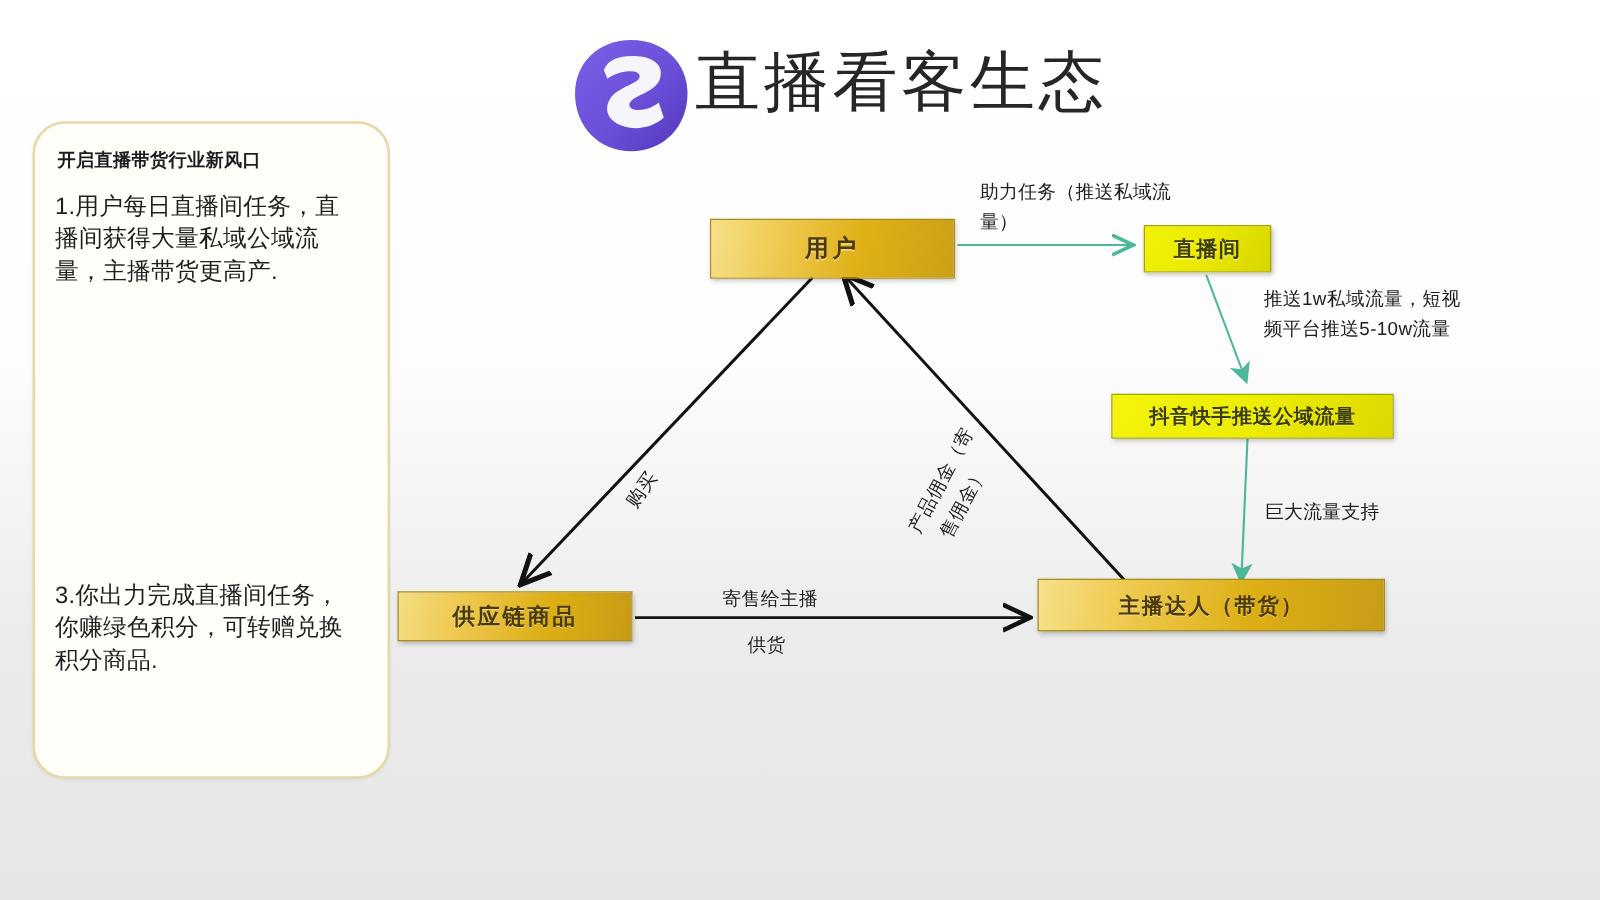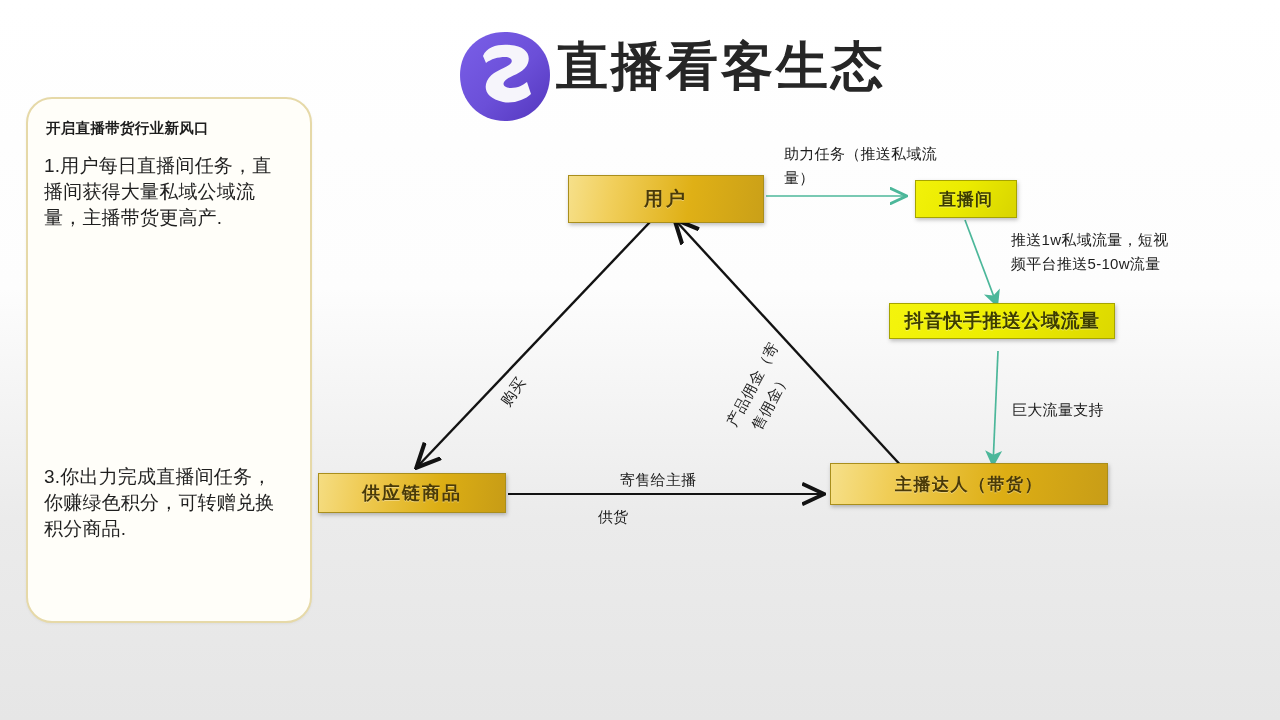--- a/index.html
+++ b/index.html
@@ -58,21 +58,21 @@
     left: 455px;
     top: 28px;
     width: 100px;
     height: 98px;
   }
   #title {
     position: absolute;
     left: 556px;
     top: 36px;
     font-size: 52px;
-    font-weight: bold;
+    font-weight: normal;
     color: #262626;
     letter-spacing: 3px;
     line-height: 60px;
     white-space: nowrap;
   }
 
   
   #wires {
     position: absolute;
     left: 0; top: 0;
@@ -104,25 +104,25 @@
   #node-room {
     left: 915px; top: 180px;
     width: 102px; height: 38px;
     background: linear-gradient(120deg, #f2f20a 0%, #ebeb00 45%, #d8d400 100%);
     border: 1px solid #a6a400;
     font-size: 17px;
     letter-spacing: 1px;
     color: #3d3d00;
   }
   #node-public {
-    left: 889px; top: 303px;
+    left: 889px; top: 315px;
     width: 226px; height: 36px;
     background: linear-gradient(120deg, #f4f40d 0%, #eded00 50%, #dcd800 100%);
     border: 1px solid #a6a400;
-    font-size: 19px;
+    font-size: 16px;
     letter-spacing: 0.5px;
     color: #3d3d00;
   }
   #node-supply {
     left: 318px; top: 473px;
     width: 188px; height: 40px;
     background: linear-gradient(100deg, #f5dd82 0%, #efca52 25%, #dcae14 65%, #c79c16 100%);
     border: 1px solid #a98e1c;
     font-size: 18px;
     letter-spacing: 2px;
@@ -141,21 +141,21 @@
     position: absolute;
     font-size: 15px;
     line-height: 24px;
     color: #1d1d1d;
     letter-spacing: 0.3px;
     white-space: pre-line;
   }
   #lbl-boost   { left: 784px; top: 142px; width: 170px; }
   #lbl-push    { left: 1011px; top: 228px; width: 168px; }
   #lbl-support { left: 1012px; top: 398px; }
-  #lbl-consign { left: 620px; top: 468px; }
+  #lbl-consign { left: 578px; top: 468px; }
   #lbl-supplygoods { left: 598px; top: 505px; }
 
   .rot-label {
     position: absolute;
     font-size: 15px;
     color: #1d1d1d;
     letter-spacing: 0.5px;
     white-space: nowrap;
     transform-origin: left top;
   }

